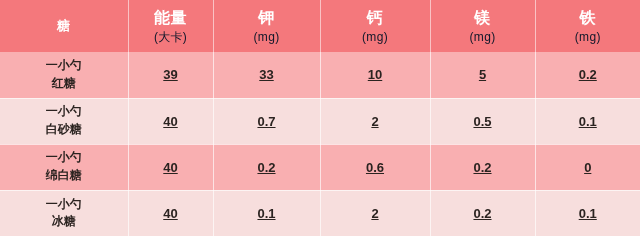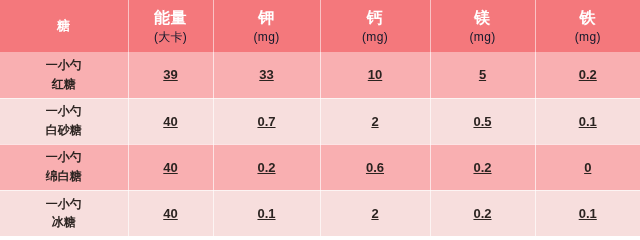--- a/index.html
+++ b/index.html
@@ -75,21 +75,21 @@
   tbody td:last-child { border-right: none; }
   tbody tr:last-child td { border-bottom: none; }
 
   td.cell-label {
     color: #2b2320;
     font-size: 12px;
     font-weight: bold;
     line-height: 1.55;
   }
   .label-amount { display: block; }
-  .label-item { display: block; }
+  .label-item { display: block; font-family: Liberation Mono, monospace; }
   td.cell-value { font-size: 13px; text-decoration: underline; }
 </style>
 </head>
 <body>
 
 <table id="nutrition-table">
   <colgroup>
     <col class="c-label">
     <col class="c-energy">
     <col class="c-k">

